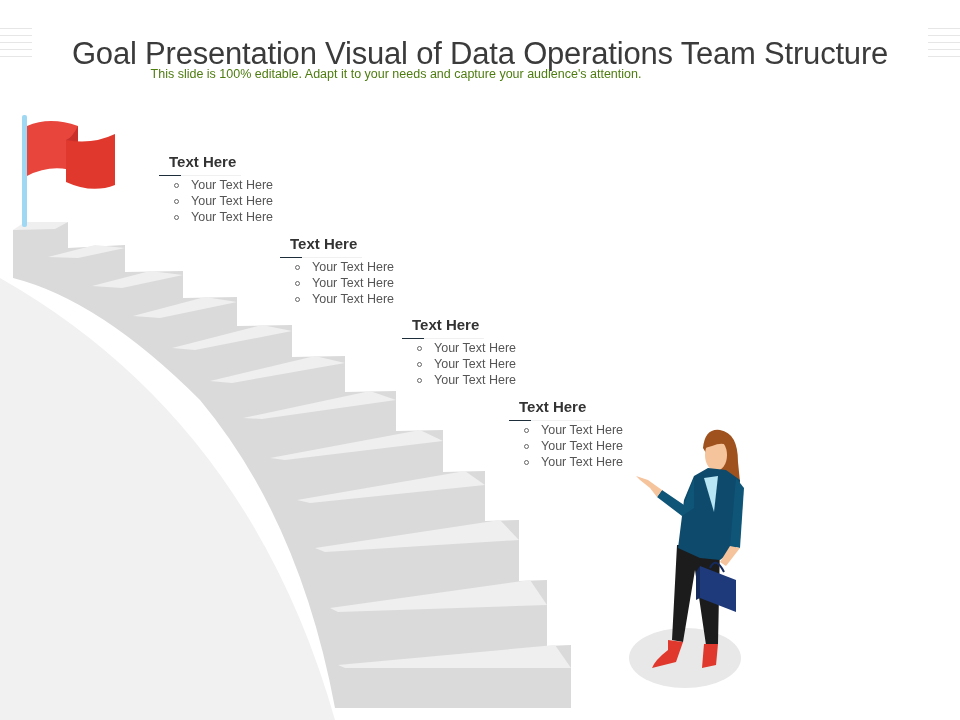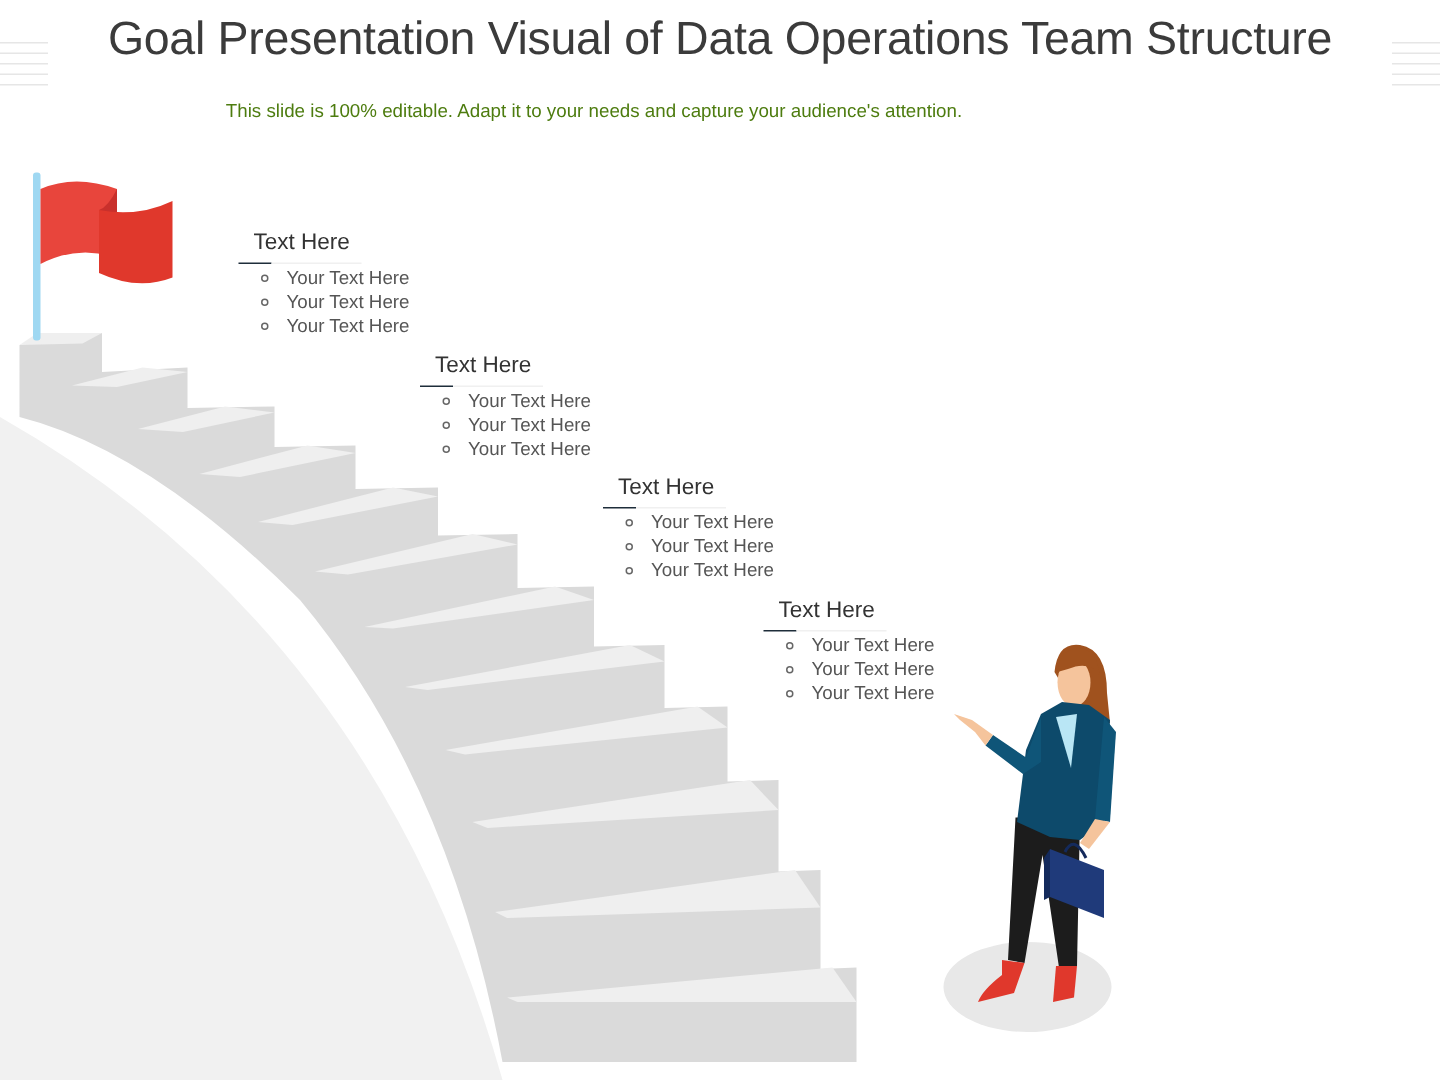--- a/index.html
+++ b/index.html
@@ -1,25 +1,25 @@
 <!DOCTYPE html>
 <html><head>
 <meta charset="utf-8">
 <style>
   html, body { margin: 0; padding: 0; }
   body { width: 960px; height: 720px; background: #ffffff; position: relative; overflow: hidden; font-family: "Liberation Sans", sans-serif; }
   .deco-lines { position: absolute; top: 28px; width: 32px; height: 32px; }
   .deco-lines span { display: block; height: 1px; background: #e6e6e6; margin-bottom: 6px; }
   .deco-left { left: 0; }
   .deco-right { right: 0; }
-  .title { position: absolute; top: 8px; left: 0; width: 960px; text-align: center; font-size: 31px; color: #3b3b3b; letter-spacing: -0.2px; }
+  .title { position: absolute; top: 36px; left: 0; width: 960px; text-align: center; font-size: 31px; color: #3b3b3b; letter-spacing: -0.2px; }
   .subtitle { position: absolute; top: 67px; left: 0; width: 792px; text-align: center; font-size: 12.5px; color: #4d7c0f; }
   .scene { position: absolute; left: 0; top: 0; width: 960px; height: 720px; }
   .block { position: absolute; }
-  .block-title { font-size: 15px; font-weight: normal; color: #333333; margin-left: 10px; height: 20px; line-height: 20px; }
+  .block-title { font-size: 15px; font-weight: bold; color: #333333; margin-left: 10px; height: 20px; line-height: 20px; }
   .block-rule { width: 22px; height: 1px; background: #1e2d3a; margin-top: 3px; position: relative; }
   .block-rule::after { content: ""; position: absolute; left: 22px; top: 0; width: 60px; height: 1px; background: #f0f0f0; }
   .block-list { list-style: none; margin: 4px; padding: 0; margin-top: 1px; }
   .block-list li { font-size: 12.5px; color: #555555; height: 16px; line-height: 16px; display: flex; align-items: center; }
   .bullet { width: 5px; height: 5px; border: 1px solid #666; border-radius: 50%; margin-left: 11px; margin-right: 12px; box-sizing: border-box; }
 </style>
 </head>
 <body>
 
 <div class="deco-lines deco-left">

